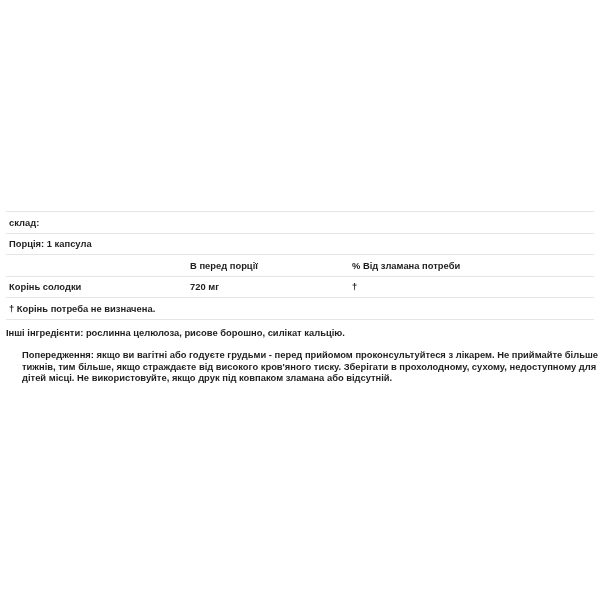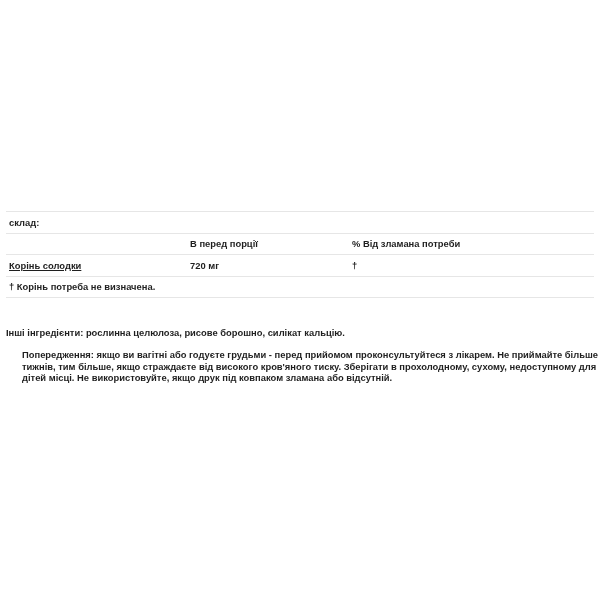--- a/index.html
+++ b/index.html
@@ -2,34 +2,37 @@
 <html><head>
 <meta charset="utf-8">
 <style>
   html, body { margin: 0; padding: 0; background: #ffffff; }
   body { width: 600px; height: 600px; position: relative; overflow: hidden;
          font-family: "Liberation Sans", "DejaVu Sans", sans-serif; color: #1f1f1f; }
   .wrap { position: absolute; left: 6px; top: 211px; width: 588px; }
   table.facts { width: 588px; border-collapse: collapse; font-size: 9.4px; font-weight: bold; }
   table.facts td { height: 20.5px; padding: 0 0 0 3px; border-top: 1px solid #e6e6e6; vertical-align: middle; white-space: nowrap; }
   table.facts tr:last-child td { border-bottom: 1px solid #e6e6e6; }
-  td.c1 { width: 178px; text-decoration: underline; }
+  td.c1 { width: 178px; }
   td.c2 { width: 159px; }
   .para { font-size: 9.4px; font-weight: bold; line-height: 11.5px; margin: 0; padding-left: 0; }
   .p-other { position: absolute; left: 6px; top: 327px; width: 590px; }
   .p-warn { position: absolute; left: 22px; top: 349px; width: 586px; }
 </style>
 </head>
 <body>
 
 <div class="wrap">
   <table class="facts">
     <tbody>
         <tr>
       <td colspan="3">склад:</td>
+    </tr>
+    <tr>
+      <td colspan="3">Порція: 1 капсула</td>
     </tr>
     <tr>
       <td class="c1"></td>
       <td class="c2">В перед порції</td>
       <td>% Від зламана потреби</td>
     </tr>
     <tr>
       <td class="c1">Корінь солодки</td>
       <td class="c2">720 мг</td>
       <td>†</td>

